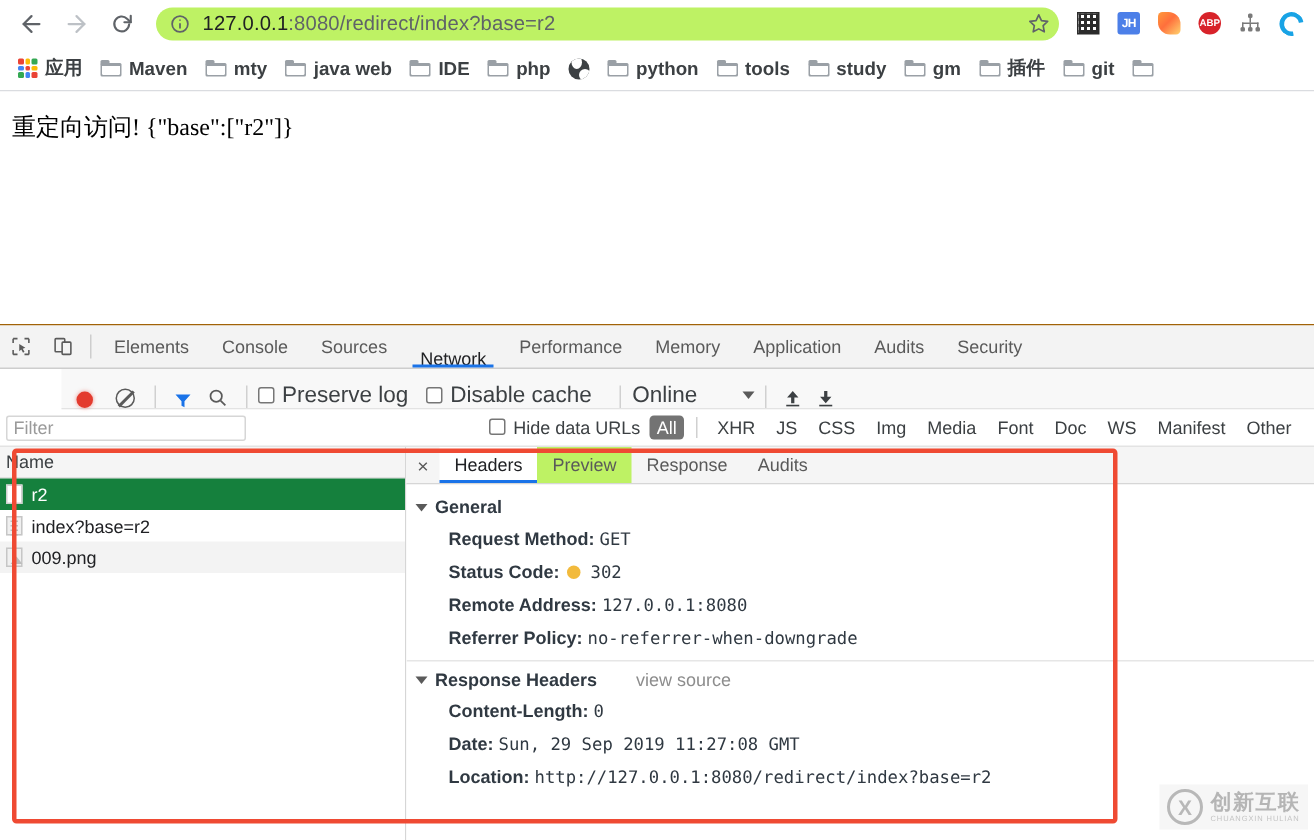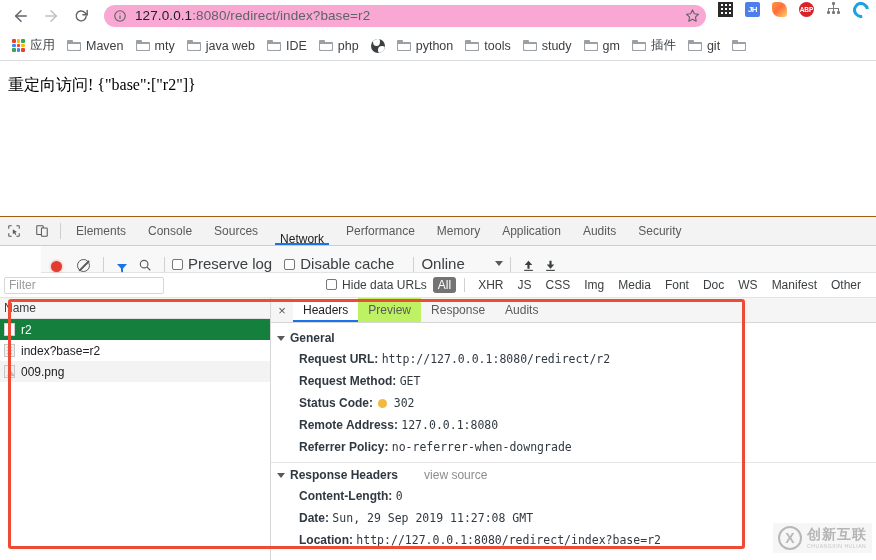--- a/index.html
+++ b/index.html
@@ -21,36 +21,36 @@
   .nav-btn {
     width:30px; height:30px; display:flex; align-items:center; justify-content:center;
     color:#5f6368; flex:none;
   }
   .nav-btn.back { margin-left:6px; }
   .nav-btn.disabled { color:#bdc1c6; }
   .nav-btn svg { display:block; }
 
   .omnibox {
     flex:1; height:22px; margin:0 6px 0 8px;
-    background:#f9a8d4; border-radius:11px;
+    background:#bef264; border-radius:11px;
     display:flex; align-items:center; padding:0 8px 0 9px;
     font-size:13.5px; color:#202124; position:relative;
   }
   .info-icon { flex:none; width:14px; height:14px; margin-right:8px; color:#5f6368; }
   .url-text { white-space:nowrap; overflow:hidden; letter-spacing:0.1px; }
   .url-host { color:#202124; }
   .url-rest { color:#5f6368; }
   .star-btn {
     position:absolute; right:4px; top:1px; width:20px; height:20px;
     display:flex; align-items:center; justify-content:center; color:#5f6368;
   }
 
   .ext-strip { display:flex; align-items:center; gap:0px; padding-right:2px; flex:none; }
   .ext-icon {
-    width:27px; height:27px; display:flex; justify-content:center;
+    width:27px; height:27px; display:flex; align-items:center; justify-content:center;
     flex:none;
   }
   .qr-grid {
     width:15px; height:15px;
     background:
       repeating-linear-gradient(90deg,#2b2b2b 0 2px, transparent 2px 4px),
       repeating-linear-gradient(0deg,#2b2b2b 0 2px, transparent 2px 4px);
     background-color:#fff;
     border:1px solid #2b2b2b;
   }
@@ -84,21 +84,21 @@
     position:absolute; left:0; top:31px; width:876px; height:30px;
     background:#ffffff; display:flex; align-items:center;
     border-bottom:1px solid #dadce0;
     padding-left:6px; overflow:hidden;
   }
   .bm-item {
     display:flex; align-items:center; height:22px; padding:0 6px;
     font-size:12.5px; color:#3c4043; white-space:nowrap; flex:none;
     border-radius:3px;
   }
-  .bm-item .lbl { margin-left:5px; }
+  .bm-item .lbl { margin-left:5px;font-weight:bold; }
   .apps-grid {
     width:13px; height:13px;
     display:grid; grid-template-columns:repeat(3,1fr); grid-template-rows:repeat(3,1fr);
     gap:1px;
   }
   .apps-grid span { display:block; border-radius:1px; }
   .folder-ic { width:14px; height:11px; position:relative; flex:none; }
   .folder-ic:before {
     content:""; position:absolute; left:0; top:2px; width:14px; height:9px;
     background:#9aa0a6; border-radius:1px;
@@ -635,24 +635,20 @@
         </div>
 
         <div class="headers-body">
 
           <div class="sec-title">
             <span class="tri"></span>
             <span>General</span>
           </div>
 
           <div class="hdr-row">
-            <b>Request URL:</b>
-            <span class="hdr-val">http://127.0.0.1:8080/redirect/r2</span>
-          </div>
-          <div class="hdr-row">
             <b>Request Method:</b>
             <span class="hdr-val">GET</span>
           </div>
           <div class="hdr-row">
             <b>Status Code:</b>
             <span class="status-dot"></span>
             <span class="hdr-val">302</span>
           </div>
           <div class="hdr-row">
             <b>Remote Address:</b>

